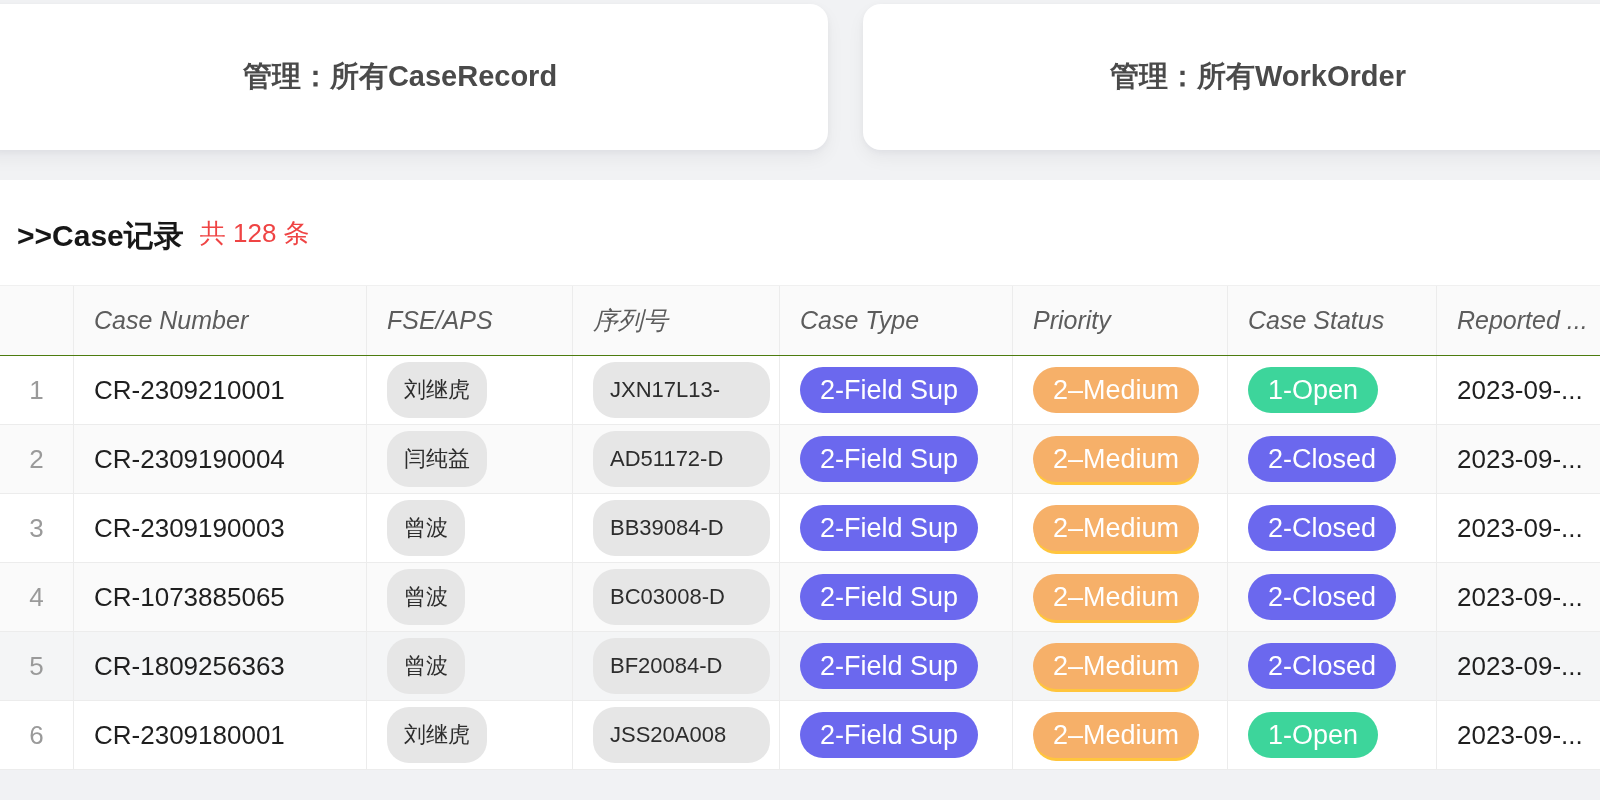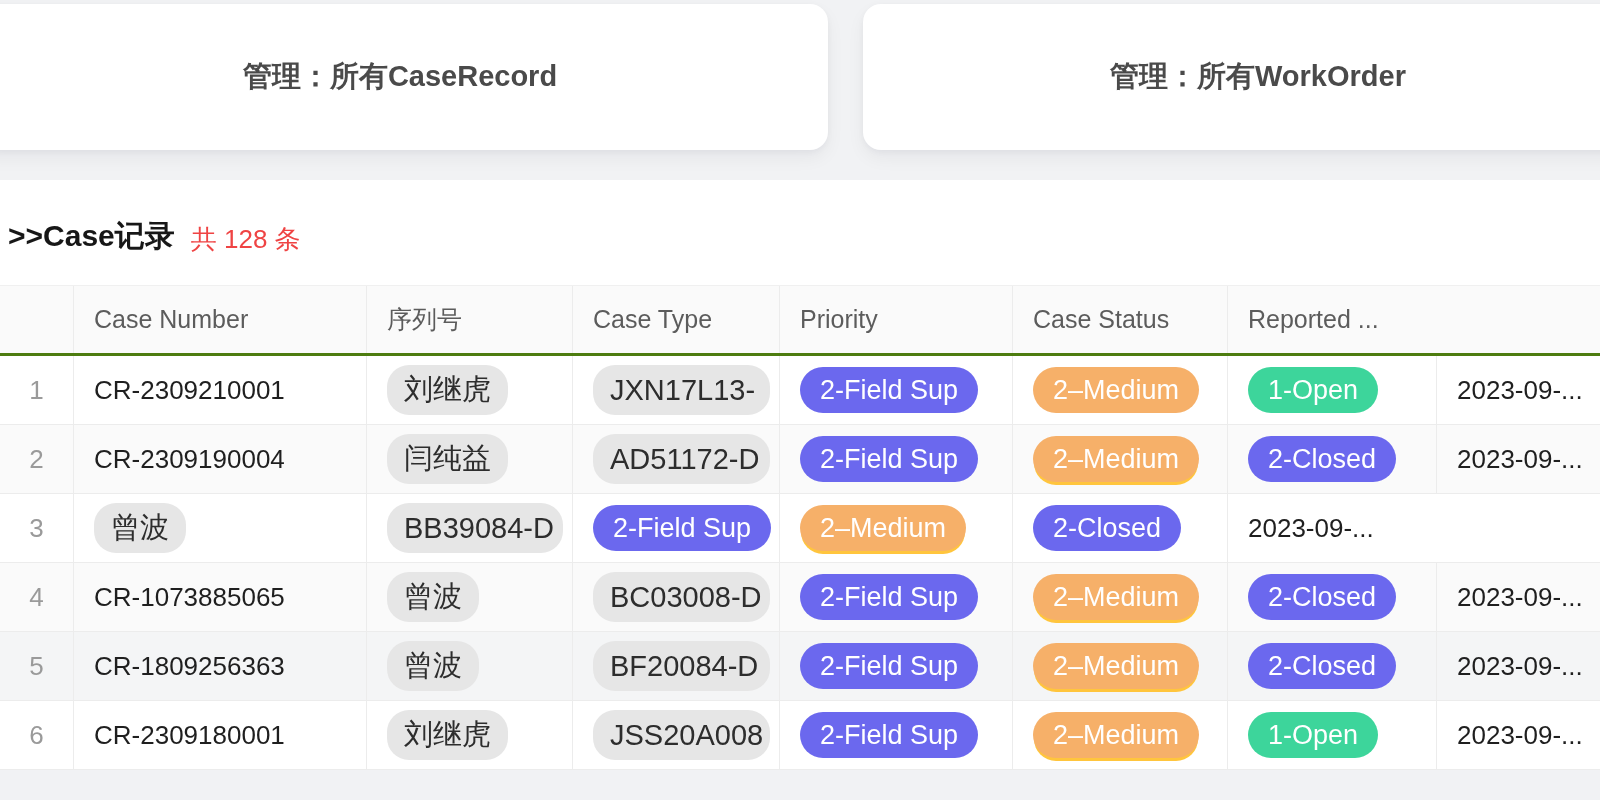--- a/index.html
+++ b/index.html
@@ -23,54 +23,54 @@
   .card.left  { width:856px; margin-left:-28px; }
   .card.right { width:790px; margin-left:35px; }
 
   
   .main {
     background:#ffffff;
     margin-top:30px;
     min-height:588px;
   }
   .section-head {
-    display:flex; align-items:flex-end;
-    padding:36px 24px 28px 8px;
+    display:flex; align-items:flex-start;
+    padding:36px 24px 28px 17px;
   }
   .section-title { font-size:30px; font-weight:bold; color:#171717; }
   .section-count { font-size:26px; color:#ef4444; margin-left:16px; }
 
   
   .table { width:1600px; border-top:1px solid #f0f0f0; --cols:74px 293px 206px 207px 233px 215px 209px minmax(0,1fr); }
   .t-head, .t-row { display:grid; grid-template-columns:var(--cols); }
-  .t-head { background:#fafafa; border-bottom:3px solid #4d7c0f; height:70px; }
+  .t-head { background:#fafafa; border-bottom:1px solid #4d7c0f; height:70px;font-style:italic; }
   .t-row  { background:#ffffff; border-bottom:1px solid #ececec; height:69px; }
   .t-row.stripe  { background:#fafafa; }
   .t-row.hovered { background:#f4f5f6; }
   .th, .td {
     display:flex; align-items:center;
     padding:0 20px;
     border-right:1px solid #ececec;
     overflow:hidden; white-space:nowrap;
     min-width:0;
   }
   .th:last-child, .td:last-child { border-right:none; }
   .th { font-size:25px; color:#5c5c5c; font-weight:normal; }
   .td { font-size:26px; color:#1f1f1f; }
   .td.num { justify-content:center; color:#9a9a9a; padding:0 8px; }
 
   
   .pill {
     background:var(--pill-gray,#e6e6e6);
     color:#2d2d2d;
     border-radius:22px;
-    height:50px;
+    height:56px;
     display:flex; align-items:center;
     padding:0 17px;
-    font-size:29px;
+    font-size:22px;
     white-space:nowrap;
   }
   .td.serial { padding-right:16px; }
   .td.serial .pill { min-width:104%; overflow:hidden; }
 
   
   .badge {
     height:46px;
     border-radius:23px;
     display:flex; align-items:center;
@@ -101,20 +101,21 @@
 <div class="main">
   <div class="section-head">
     <span class="section-title">&gt;&gt;Case记录</span>
     <span class="section-count">共 128 条</span>
   </div>
 
   <div class="table">
     <div class="t-head">
       <div class="th"></div>
       <div class="th">Case Number</div>
+      <div class="th">FSE/APS</div>
       <div class="th">序列号</div>
       <div class="th">Case Type</div>
       <div class="th">Priority</div>
       <div class="th">Case Status</div>
       <div class="th">Reported ...</div>
     </div>
     <div id="tbody">
   <div class="t-row">
     <div class="td num">1</div>
     <div class="td">CR-2309210001</div>
@@ -152,20 +153,21 @@
       <span class="badge priority yellow-under">2–Medium</span>
     </div>
     <div class="td">
       <span class="badge purple">2-Closed</span>
     </div>
     <div class="td">2023-09-...</div>
   </div>
 
   <div class="t-row">
     <div class="td num">3</div>
+    <div class="td">CR-2309190003</div>
     <div class="td">
       <span class="pill">曾波</span>
     </div>
     <div class="td serial">
       <span class="pill">BB39084-D</span>
     </div>
     <div class="td">
       <span class="badge casetype">2-Field Sup</span>
     </div>
     <div class="td">

